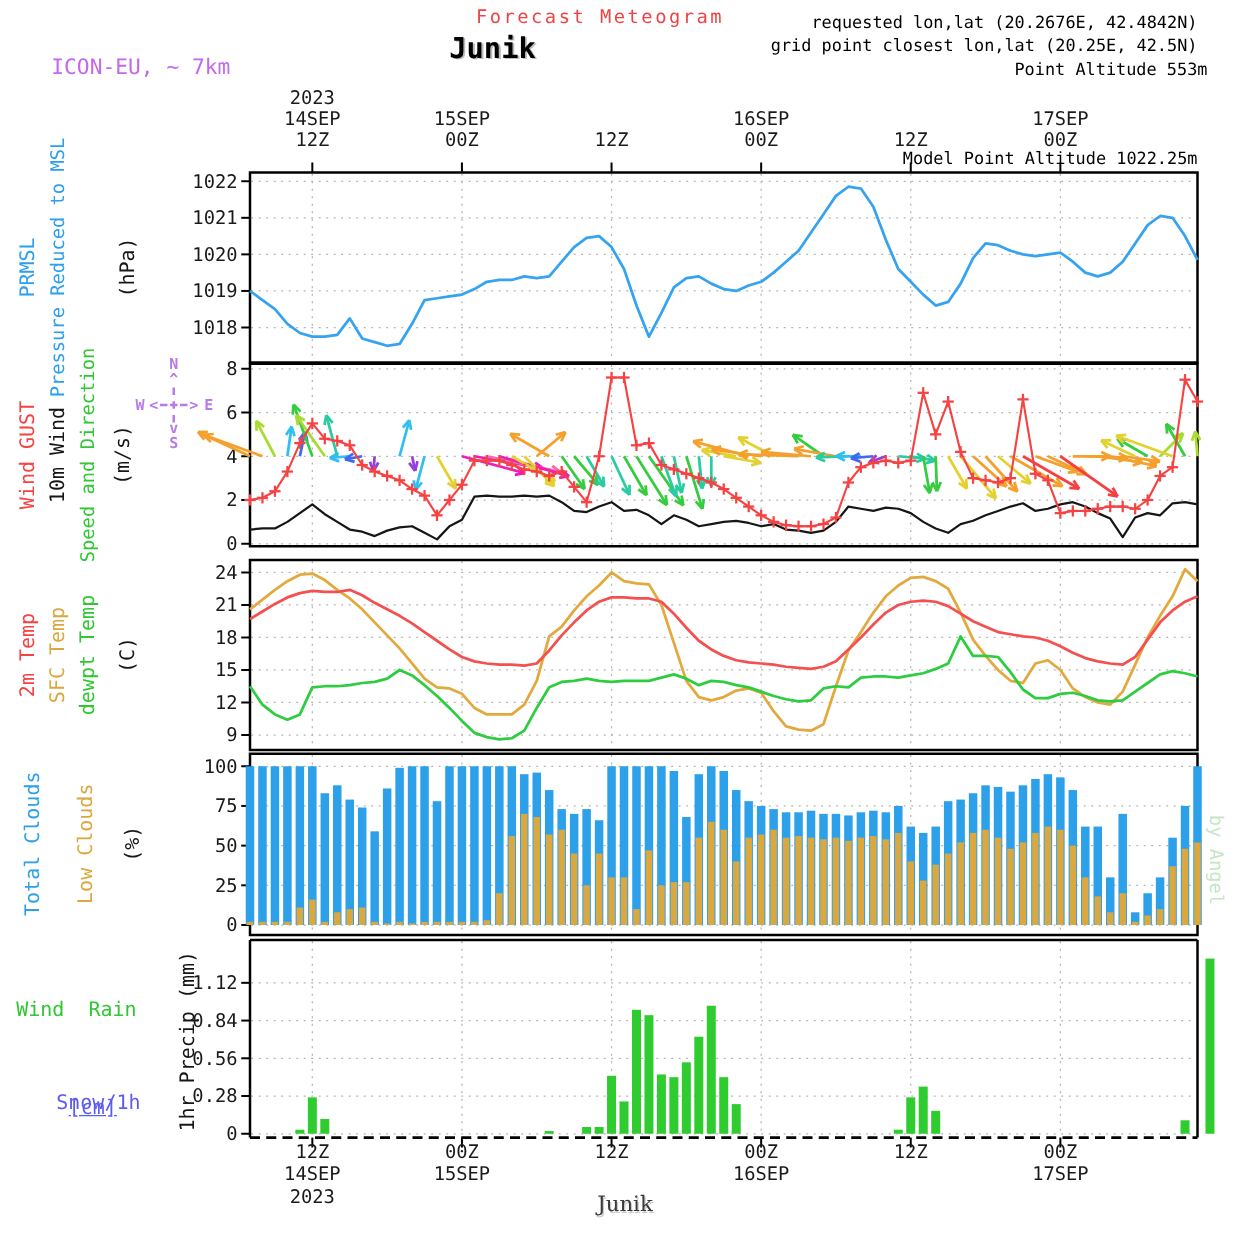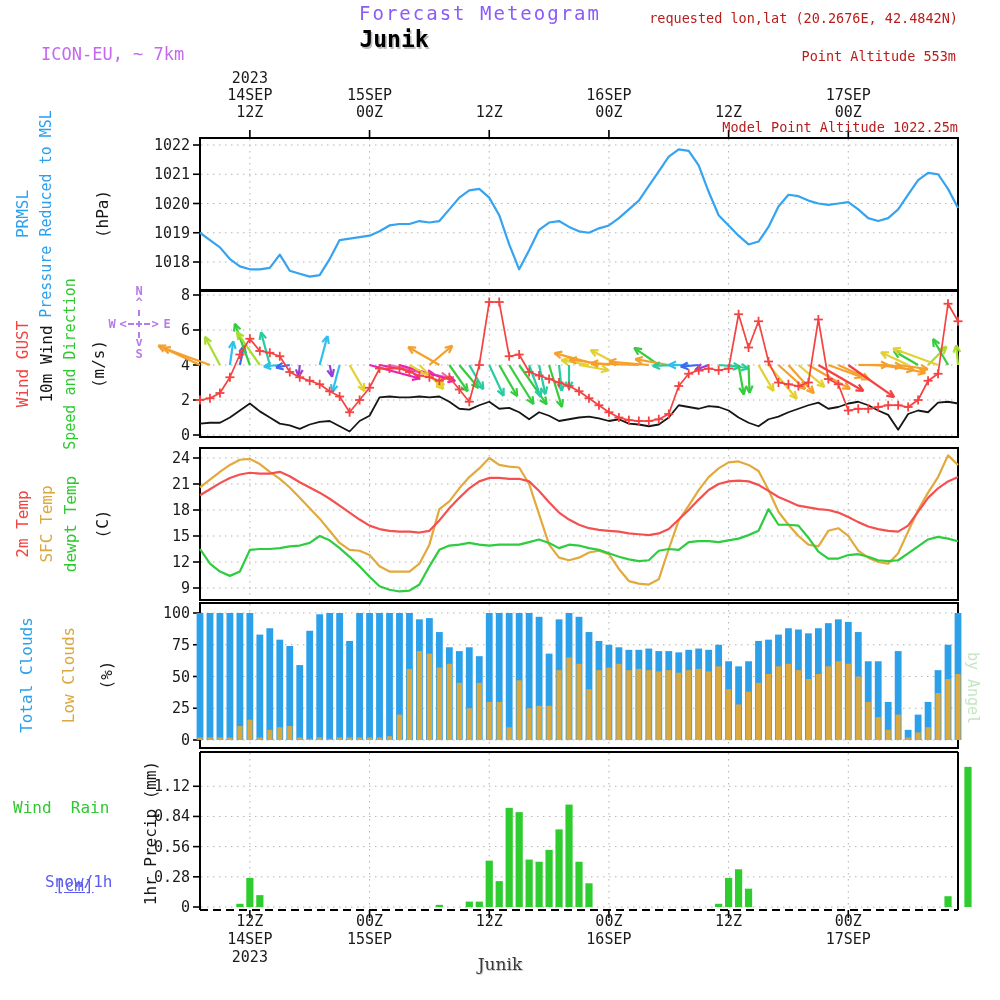--- a/index.html
+++ b/index.html
@@ -3,24 +3,24 @@
 <meta charset="utf-8">
 <style>
   html,body{margin:0;padding:0;background:#fff;}
   #page{position:relative;width:1000px;height:1000px;background:#fff;overflow:hidden;
         font-family:"DejaVu Sans Mono","Liberation Mono",monospace;}
   .abs{position:absolute;white-space:pre;}
   .ctr{transform:translate(-50%,-50%);}
   .vert{transform:translate(-50%,-50%) rotate(-90deg);}
   .vert-cw{transform:translate(-50%,-50%) rotate(90deg);}
   #chart{position:absolute;left:0;top:0;}
-  .wm{color:#8b5cf6;font-size:19px;letter-spacing:2px;}
+  .wm{color:#ef4444;font-size:15px;letter-spacing:2px;}
   .station{color:#000;font-weight:bold;font-size:23px;text-shadow:1.5px 1.5px 0 #bbb;}
   .model{color:#c468f0;font-size:17px;}
-  .pur{color:#b91c1c;font-size:13.5px;text-align:right;}
+  .pur{color:#000000;font-size:13.5px;text-align:right;}
   .blue{color:#2b9ff0;} .red{color:#f54242;} .blk{color:#161616;} .grn{color:#2fc832;}
   .org{color:#dba83f;} .cblue{color:#2da0ea;} .snow{color:#5c5cf0;}
   .lbl{font-size:16px;} .lbl-s{font-size:15px;}
   .comp{color:#b87ae8;font-size:12px;font-weight:bold;}
   .comp-v{position:absolute;left:138px;top:310px;height:28px;width:0;border-left:2px dashed #b87ae8;}
   .comp-h{position:absolute;left:128px;top:323px;width:22px;height:0;border-top:2px dashed #b87ae8;}
   .footer-station{color:#3a3a3a;font-size:17px;font-family:"DejaVu Serif",serif;text-shadow:1px 1px 0 #ccc;}
   .credit{color:#c5e6c5;font-size:15px;}
 </style>
 </head>
@@ -734,21 +734,22 @@
       <line x1="943.5263157894736" y1="303.75" x2="952.5263157894736" y2="303.75" stroke="#f54242" stroke-width="1.8"></line>
       <line x1="948.0263157894736" y1="299.25" x2="948.0263157894736" y2="308.25" stroke="#f54242" stroke-width="1.8"></line>
       <line x1="953.5" y1="321.25" x2="962.5" y2="321.25" stroke="#f54242" stroke-width="1.8"></line>
       <line x1="958" y1="316.75" x2="958" y2="325.75" stroke="#f54242" stroke-width="1.8"></line>
     </svg>
 
   <div class="abs ctr wm" style="left:480px;top:13px;">Forecast Meteogram</div>
   <div class="abs ctr station" style="left:394px;top:39px;">Junik</div>
   <div class="abs model" style="left:15px;top:44px;margin-left:26px;">ICON-EU, ~ 7km</div>
   <div class="abs pur" style="right:42px;top:10px;">requested lon,lat (20.2676E, 42.4842N)</div>
-  <div class="abs pur" style="right:44px;top:48px;padding-left:24px;">Point Altitude 553m</div>
+  <div class="abs pur" style="right:42px;top:29px;">grid point closest lon,lat (20.25E, 42.5N)</div>
+  <div class="abs pur" style="right:34px;top:48px;padding-left:24px;">Point Altitude 553m</div>
   <div class="abs pur" style="right:42px;top:72px;margin-top:47px;">Model Point Altitude 1022.25m</div>
 
   <div class="abs vert blue lbl" style="left:22px;top:214px;">PRMSL</div>
   <div class="abs vert blue lbl-s" style="left:46px;top:214px;">Pressure Reduced to MSL</div>
   <div class="abs vert blk lbl" style="left:102px;top:214px;">(hPa)</div>
 
   <div class="abs vert red lbl" style="left:22px;top:364px;">Wind GUST</div>
   <div class="abs vert blk lbl" style="left:46px;top:364px;">10m Wind</div>
   <div class="abs vert grn lbl-s" style="left:70px;top:364px;">Speed and Direction</div>
   <div class="abs vert blk lbl" style="left:98px;top:364px;">(m/s)</div>

